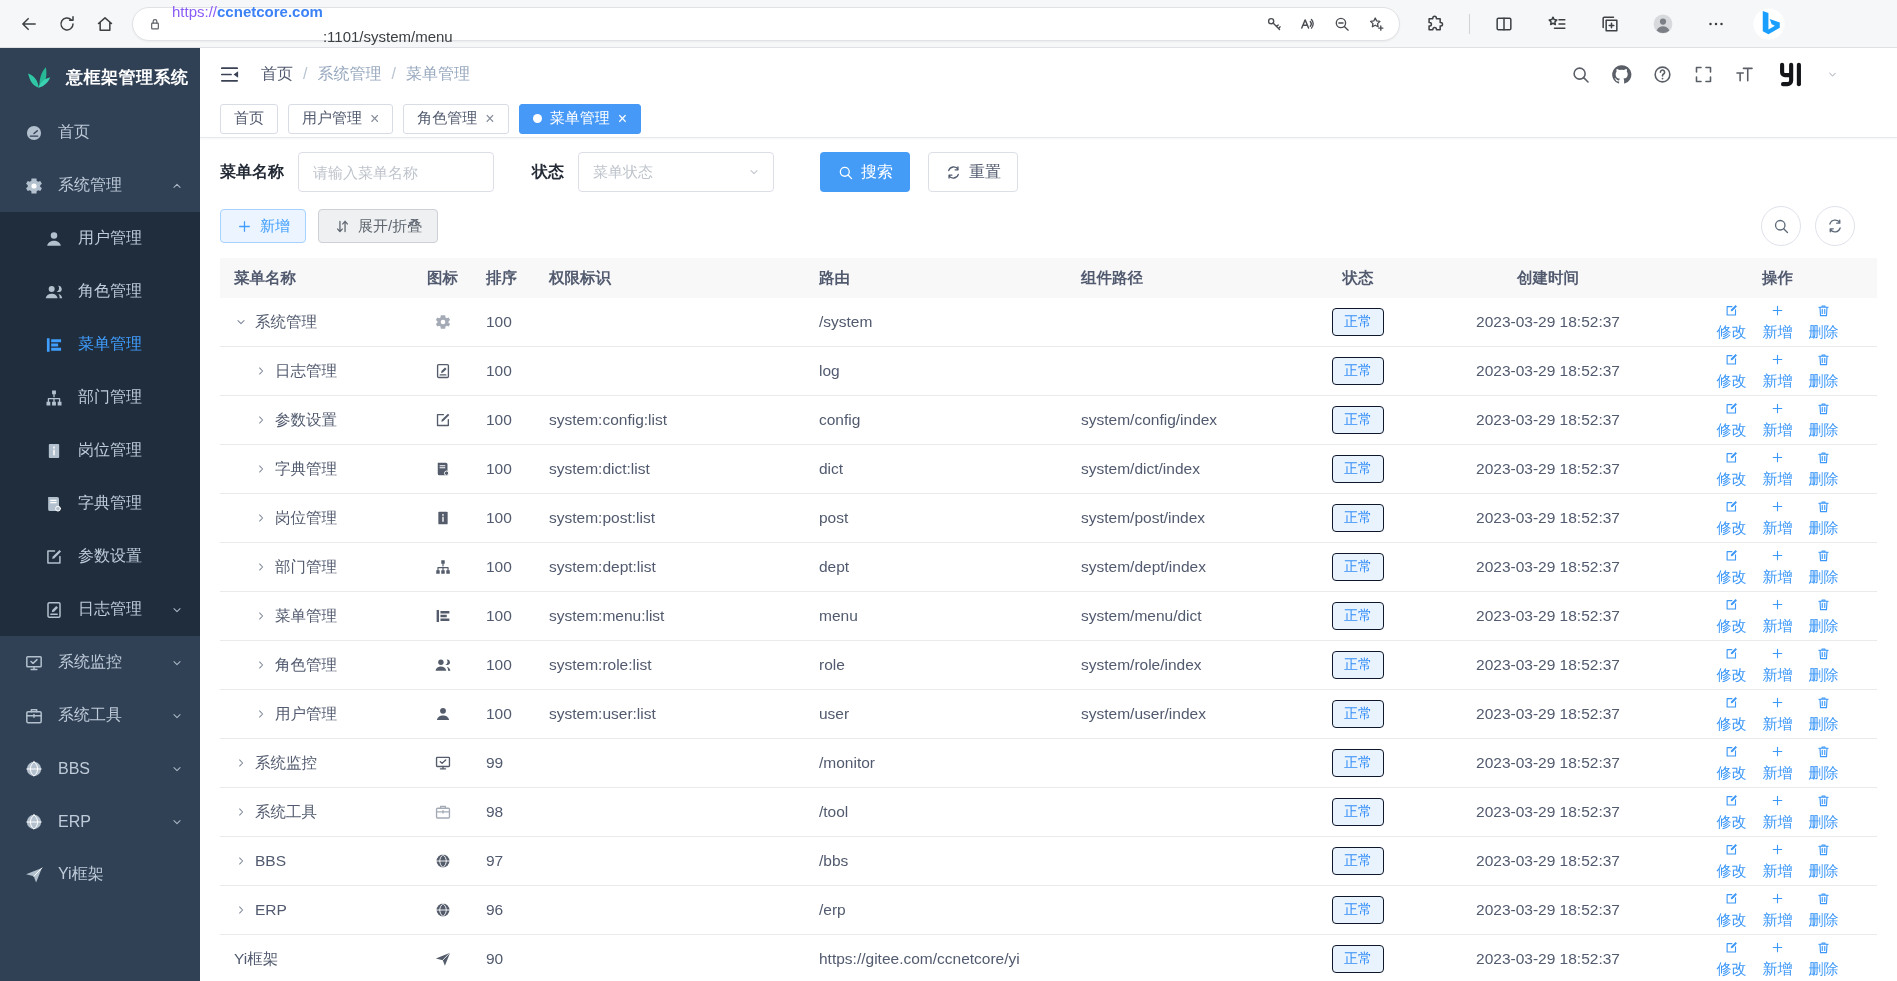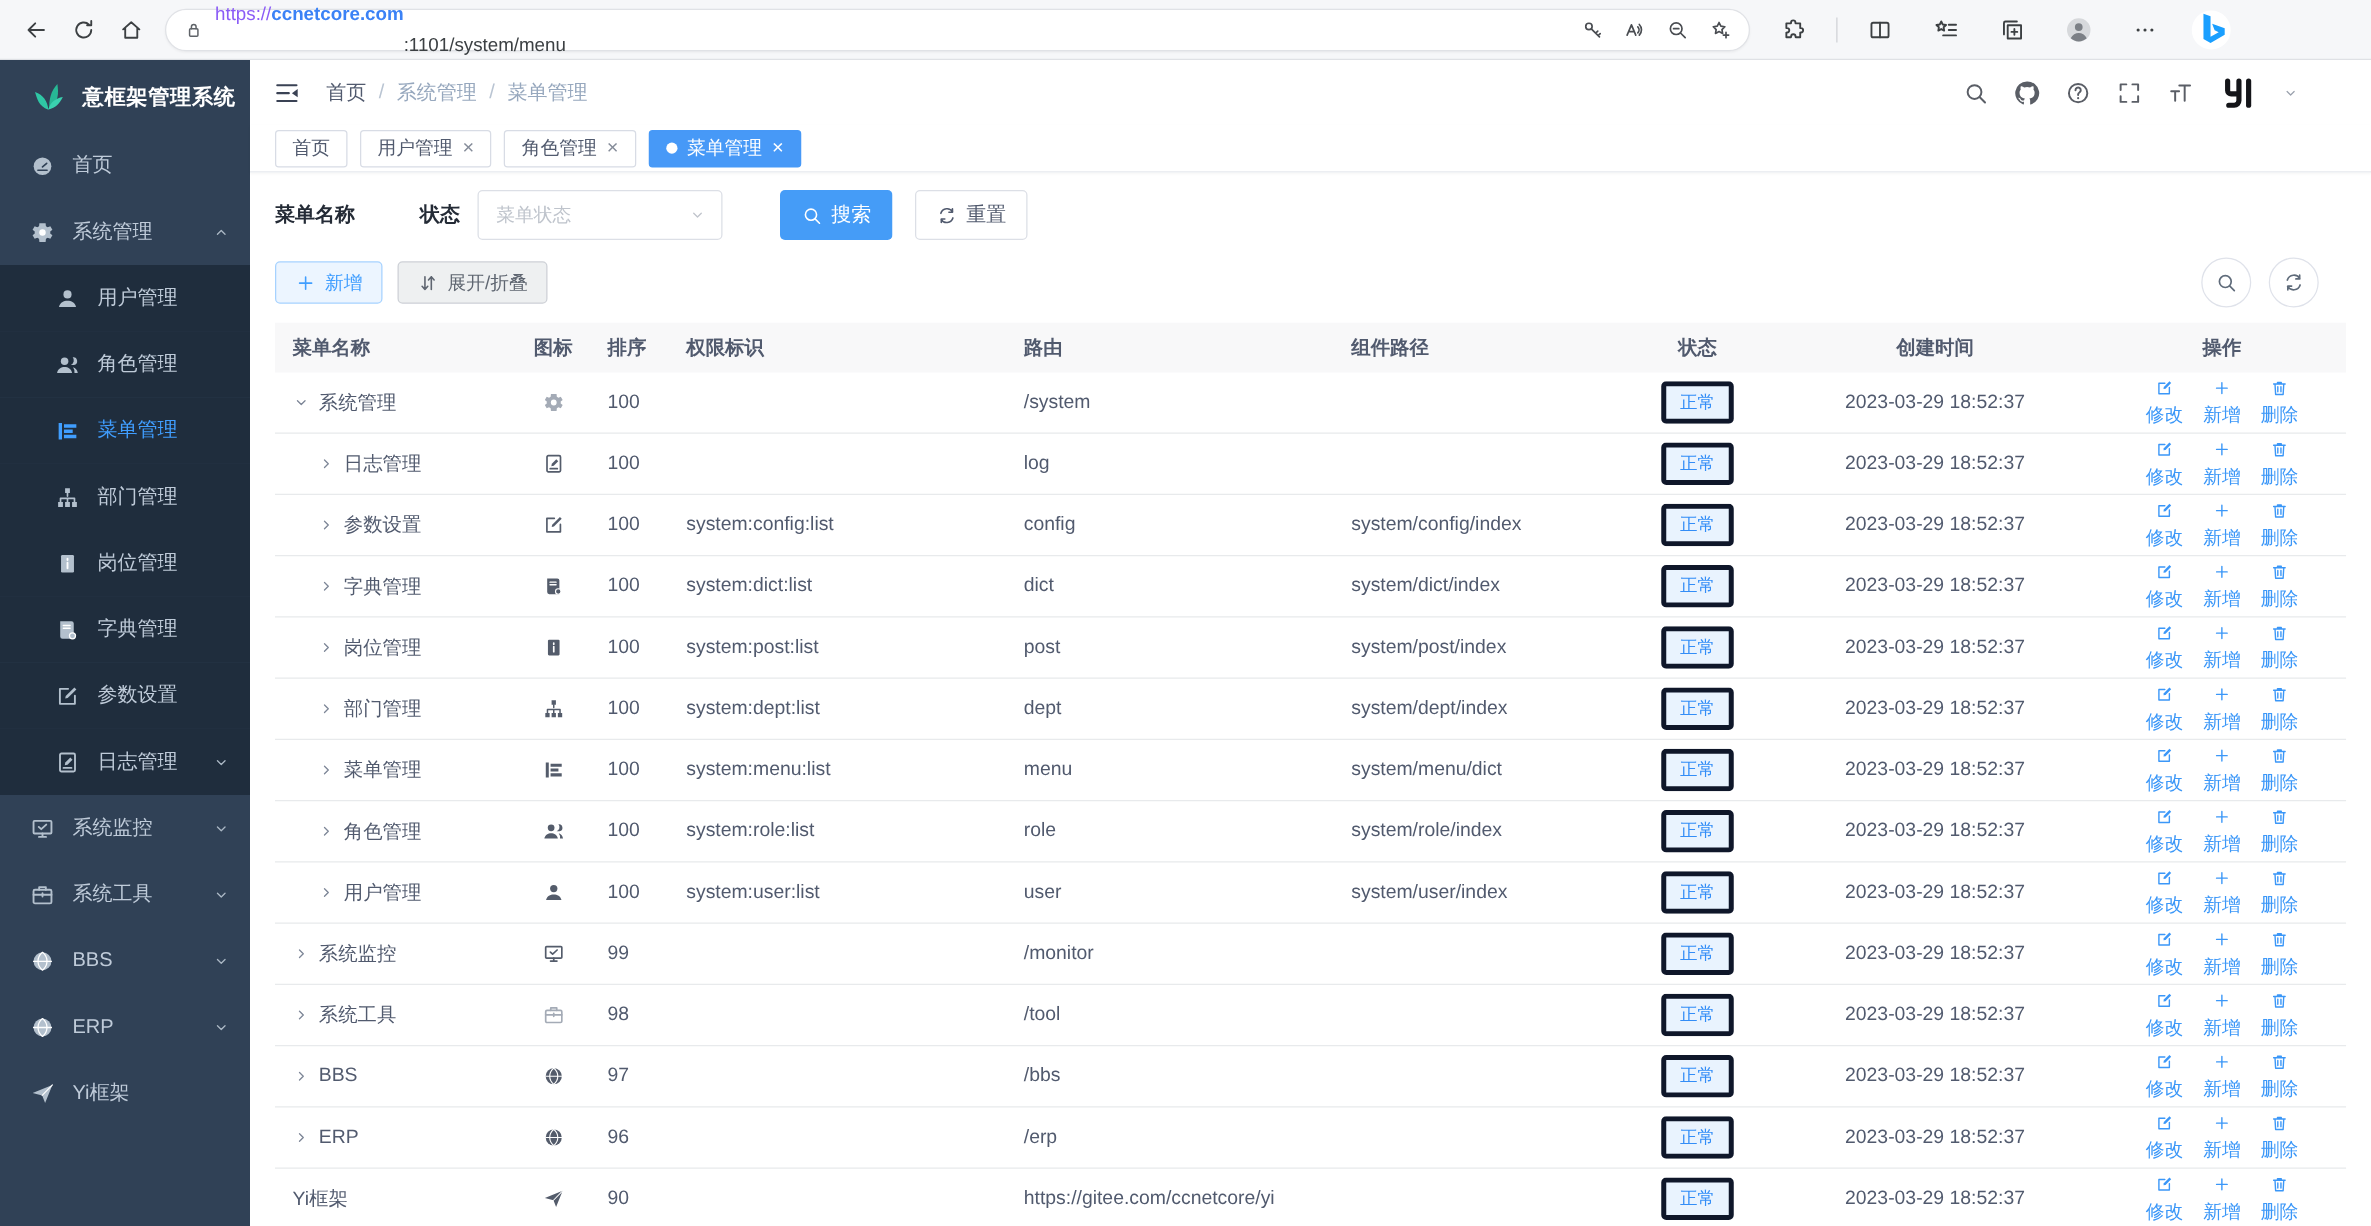--- a/index.html
+++ b/index.html
@@ -113,21 +113,21 @@
   .td { padding:0 6px; white-space:nowrap; overflow:hidden; }
   .c-name { display:flex; align-items:center; gap:7px; padding-left:14px; }
   .c-name.lv1 { padding-left:34px; }
   .tree-caret { color:#7d8697; cursor:pointer; display:flex; }
   .tree-caret .ico { width:14px; height:14px; }
   .c-icon { display:flex; justify-content:center; color:#545c6b; }
   .c-icon .ico { width:18px; height:18px; }
   .c-icon .muted { color:#a4abb6; }
   .c-status { text-align:center; }
   .badge { display:inline-block; padding:4px 11px; font-size:14px; color:#338df7;
-    background:#e9f3fe; border:4px solid #0f172a; border-radius:4px; }
+    background:#e9f3fe; border:1px solid #0f172a; border-radius:4px; }
   .c-time { text-align:center; }
   .c-actions { display:flex; justify-content:center; gap:16px; }
   .c-actions a { color:#3b97f8; display:inline-flex; align-items:center; gap:5px;
     font-size:15px; cursor:pointer; text-decoration:none;flex-direction:column; }
   .c-actions .ico { width:15px; height:15px; }
 </style>
 </head>
 <body>
 
 <div class="browser">
@@ -499,20 +499,21 @@
         </div>
         <div class="tab active">
           <span class="dot"></span>
           <span>菜单管理</span>
           <span class="x"></span>
         </div>
       </div>
 
     <div class="filters">
       <span class="f-label">菜单名称</span>
+      <input class="f-input" placeholder="请输入菜单名称" style="">
       <span class="f-label second">状态</span>
       <span class="f-select">
         <span>菜单状态</span>
         <span>
             <svg class="ico " viewBox="0 0 24 24" fill="none" stroke="currentColor" stroke-width="1.8" stroke-linecap="round" stroke-linejoin="round" aria-hidden="true">
               <path d="M6.8 9.6L12 14.8l-5.2-5.2z" fill="none" stroke="none"></path>
               <path d="M6.8 9.6L12 14.8l5.2-5.2"></path>
             </svg>
           </span>
       </span>

